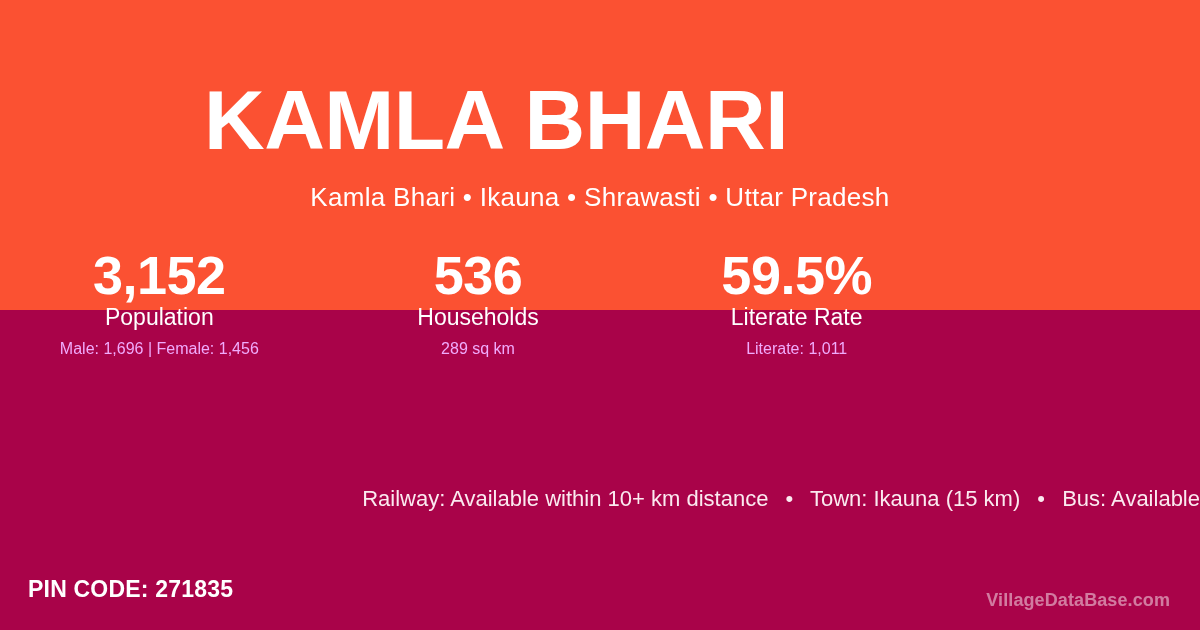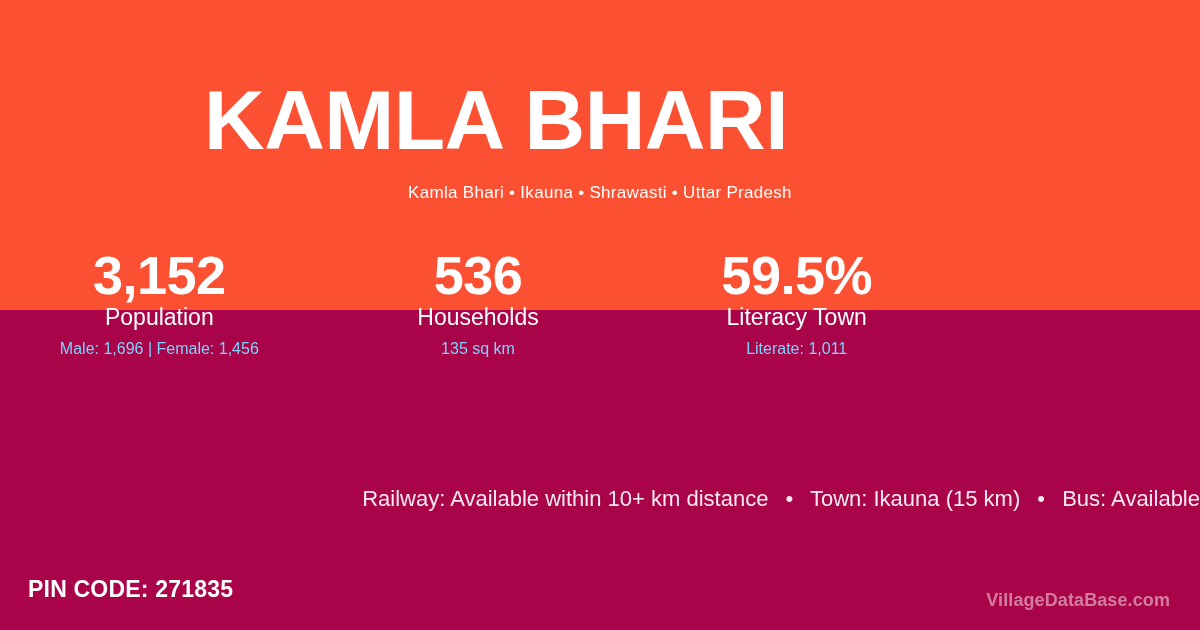--- a/index.html
+++ b/index.html
@@ -48,21 +48,21 @@
     white-space: nowrap;
   }
 
   
   .subtitle {
     position: absolute;
     left: 0;
     top: 183px;
     width: 1200px;
     text-align: center;
-    font-size: 17px;
+    font-size: 26px;
     font-weight: 400;
     line-height: 1.15;
     letter-spacing: 0.3px;
     color: #FFFFFF;
     white-space: nowrap;
   }
 
   
   .stats {
     position: absolute;
@@ -88,21 +88,21 @@
     font-weight: 400;
     line-height: 26px;
     color: #ffffff;
     white-space: nowrap;
   }
   .stat-detail {
     margin-top: 9px;
     font-size: 16px;
     font-weight: 400;
     line-height: 19px;
-    color: #7dd3fc;
+    color: #f0abfc;
     white-space: nowrap;
   }
 
   
   .amenities {
     position: absolute;
     left: 0;
     top: 485px;
     width: 1200px;
     text-align: right;
@@ -157,26 +157,26 @@
 
     <div class="stat">
       <div class="stat-value">3,152</div>
       <div class="stat-label">Population</div>
       <div class="stat-detail">Male: 1,696 | Female: 1,456</div>
     </div>
 
     <div class="stat">
       <div class="stat-value">536</div>
       <div class="stat-label">Households</div>
-      <div class="stat-detail">135 sq km</div>
+      <div class="stat-detail">289 sq km</div>
     </div>
 
     <div class="stat">
       <div class="stat-value">59.5%</div>
-      <div class="stat-label">Literacy Town</div>
+      <div class="stat-label">Literate Rate</div>
       <div class="stat-detail">Literate: 1,011</div>
     </div>
 
   </div>
 
   <div class="amenities">
     <span>Railway: Available within 10+ km distance</span>
     <span class="sep">•</span>
     <span>Town: Ikauna (15 km)</span>
     <span class="sep">•</span>

